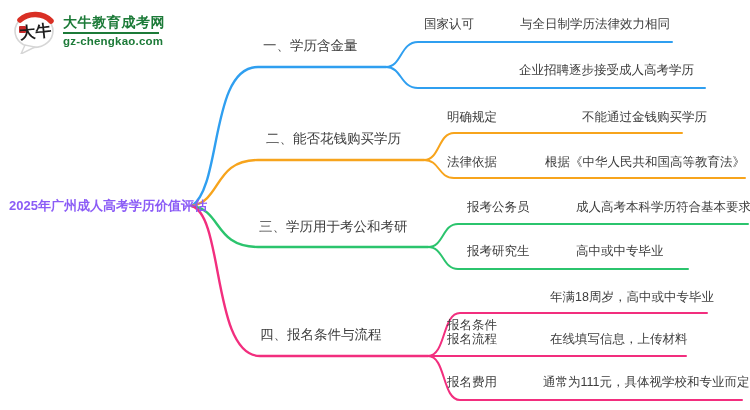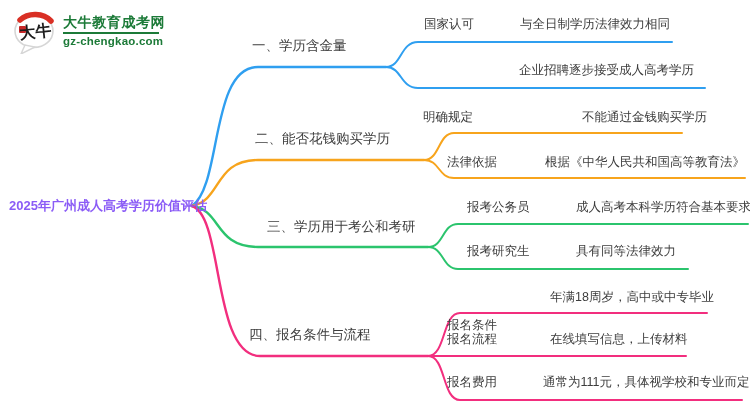--- a/index.html
+++ b/index.html
@@ -12,21 +12,21 @@
   
   .logo{position:absolute;left:12px;top:6px;display:flex;align-items:center;cursor:pointer;}
   .logo-text{margin-left:5px;}
   .site-name{font-size:14px;font-weight:bold;color:#1c7a38;letter-spacing:.6px;line-height:18px;}
   .site-divider{height:2px;background:#1c7a38;width:96px;margin:1px 0 1px 0;}
   .site-url{font-size:11.5px;font-weight:bold;color:#1c7a38;letter-spacing:.2px;line-height:13px;}
   
   svg.links{position:absolute;left:0;top:0;}
   .node{position:absolute;white-space:nowrap;line-height:20px;}
   .root-title{font-size:13px;font-weight:600;color:#8b5cf6;}
-  .branch-label{font-size:13.5px;color:#3d3d3d;}
+  .branch-label{font-size:13.5px;color:#3d3d3d;margin-left:11px;}
   .leaf{font-size:12.5px;color:#3d3d3d;}
   .st{fill:none;stroke-linecap:round;stroke-linejoin:round;}
   .st-main{stroke-width:2.4;}
   .st-row{stroke-width:2;}
   .st-blue{stroke:#2f9ff0;}
   .st-orange{stroke:#f7a41c;}
   .st-green{stroke:#2bc46d;}
   .st-pink{stroke:#f22e7e;}
 </style>
 </head>
@@ -66,36 +66,36 @@
     <path class="st st-main st-pink" d="M192,206 C 224,216 212,356 260,356 L 428,356"></path>
     <path class="st st-row st-pink" d="M428,356 C 446,356 442,313 460,313 L 707,313"></path>
     <path class="st st-row st-pink" d="M428,356 L 686,356"></path>
     <path class="st st-row st-pink" d="M428,356 C 446,356 442,400 460,400 L 742,400"></path>
   </svg>
 
   <div class="node root-title" style="left:9px;top:196px;">2025年广州成人高考学历价值评估</div>
 
   <div class="node branch-label" style="left:252px;top:36px;">一、学历含金量</div>
   <div class="node branch-label" style="left:255px;top:129px;">二、能否花钱购买学历</div>
-  <div class="node branch-label" style="left:267px;top:217px;">三、学历用于考公和考研</div>
+  <div class="node branch-label" style="left:248px;top:217px;">三、学历用于考公和考研</div>
   <div class="node branch-label" style="left:249px;top:325px;">四、报名条件与流程</div>
 
   <div class="node leaf" style="left:424px;top:14px;">国家认可</div>
   <div class="node leaf" style="left:520px;top:14px;">与全日制学历法律效力相同</div>
   <div class="node leaf" style="left:519px;top:60px;">企业招聘逐步接受成人高考学历</div>
 
-  <div class="node leaf" style="left:423px;top:107px;">明确规定</div>
+  <div class="node leaf" style="left:447px;top:107px;">明确规定</div>
   <div class="node leaf" style="left:558px;top:107px;margin-left:24px;">不能通过金钱购买学历</div>
   <div class="node leaf" style="left:447px;top:152px;">法律依据</div>
   <div class="node leaf" style="left:545px;top:152px;">根据《中华人民共和国高等教育法》</div>
 
   <div class="node leaf" style="left:467px;top:197px;">报考公务员</div>
   <div class="node leaf" style="left:576px;top:197px;">成人高考本科学历符合基本要求</div>
   <div class="node leaf" style="left:467px;top:241px;">报考研究生</div>
-  <div class="node leaf" style="left:576px;top:241px;">具有同等法律效力</div>
+  <div class="node leaf" style="left:576px;top:241px;">高中或中专毕业</div>
 
   <div class="node leaf" style="left:447px;top:287px;margin-top:28px;">报名条件</div>
   <div class="node leaf" style="left:550px;top:287px;">年满18周岁，高中或中专毕业</div>
   <div class="node leaf" style="left:447px;top:329px;">报名流程</div>
   <div class="node leaf" style="left:550px;top:329px;">在线填写信息，上传材料</div>
   <div class="node leaf" style="left:447px;top:372px;font-family:Liberation Serif, serif;">报名费用</div>
   <div class="node leaf" style="left:543px;top:372px;">通常为111元，具体视学校和专业而定</div>
 
 </div>
 

